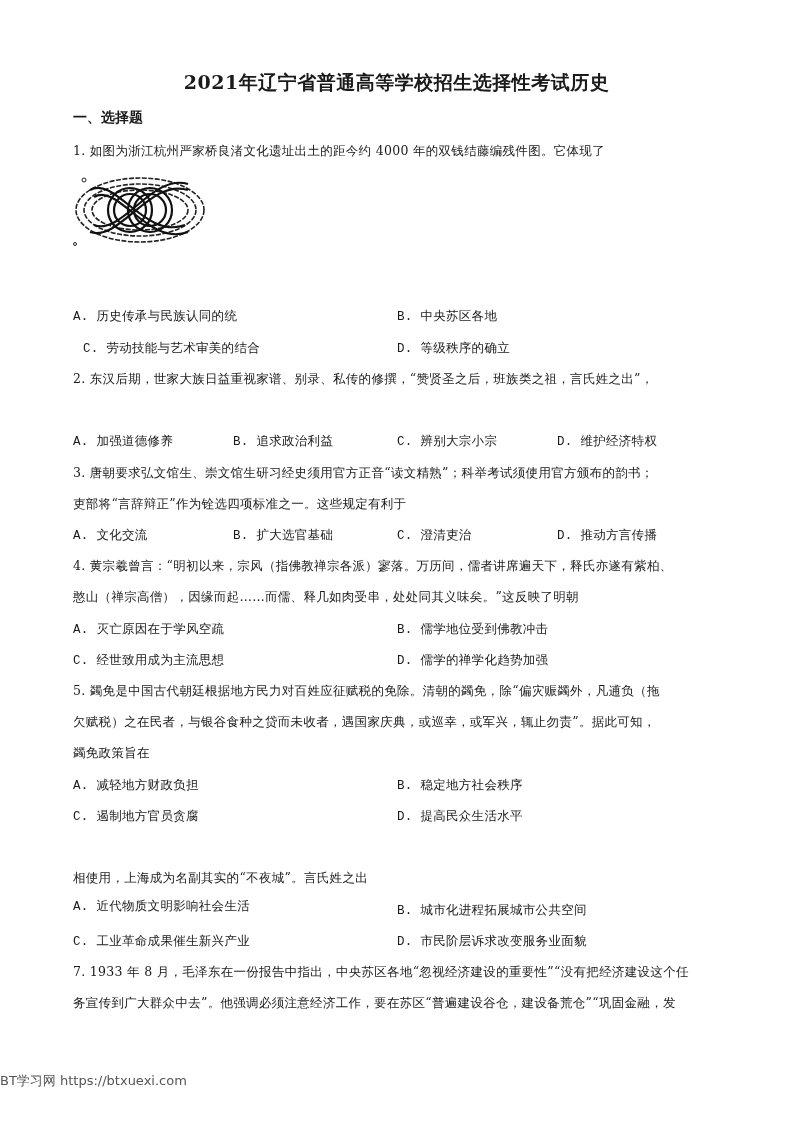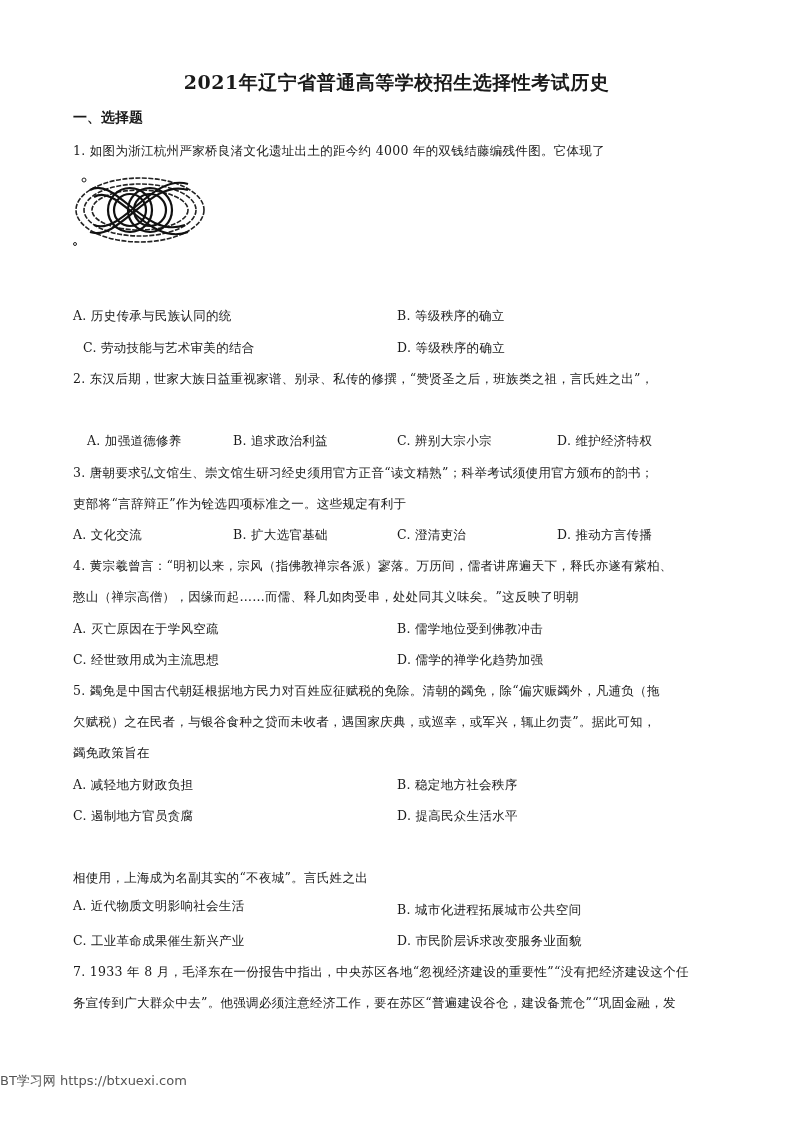--- a/index.html
+++ b/index.html
@@ -3,21 +3,21 @@
 <meta charset="utf-8">
 <style>
   html, body { margin: 0; padding: 0; background: #ffffff; }
   body { width: 793px; height: 1122px; position: relative; overflow: hidden;
          font-family: "DejaVu Serif", "Liberation Serif", serif; color: #1a1a1a; }
   .page { position: absolute; left: 0; top: 0; width: 793px; height: 1122px; }
   .title { position: absolute; top: 70px; left: 0; width: 793px; text-align: center;
            font-size: 19px; font-weight: bold; letter-spacing: 0.5px; }
   .section { position: absolute; left: 73px; top: 109px; font-size: 14px; font-weight: bold; }
   .line { position: absolute; left: 73px; font-size: 12.5px; white-space: nowrap; letter-spacing: 0.3px; }
-  .opt { position: absolute; font-size: 12.5px; white-space: nowrap; letter-spacing: 0.3px; }
+  .opt { position: absolute; font-size: 12.5px; white-space: nowrap; letter-spacing: 0.3px; font-family: Liberation Mono, monospace; }
   .figure { position: absolute; left: 70px; top: 170px; width: 140px; height: 80px; }
   .footer { position: absolute; top: 1072px; left: 0; width: 793px; text-align: left;
             font-family: "DejaVu Sans", "Liberation Sans", sans-serif; font-size: 13px; color: #555; }
 </style>
 </head>
 <body>
 
 <div class="page">
   <div class="title">2021年辽宁省普通高等学校招生选择性考试历史</div>
   <div class="section">一、选择题</div>
@@ -38,26 +38,26 @@
         <circle cx="60" cy="40" r="22"></circle>
         <circle cx="80" cy="40" r="22"></circle>
         <circle cx="60" cy="40" r="16"></circle>
         <circle cx="80" cy="40" r="16"></circle>
       </g>
       <circle cx="14" cy="10" r="2" fill="none" stroke="#222"></circle>
       <circle cx="5" cy="74" r="1.5" fill="none" stroke="#222"></circle>
     </svg>
   </div>
   <div class="opt" style="left:73px;top:308px">A. 历史传承与民族认同的统</div>
-  <div class="opt" style="left:397px;top:308px">B. 等级秩序的确立</div>
+  <div class="opt" style="left:397px;top:308px">B. 中央苏区各地</div>
   <div class="opt" style="left:83px;top:340px">C. 劳动技能与艺术审美的结合</div>
   <div class="opt" style="left:397px;top:340px">D. 等级秩序的确立</div>
 
   <div class="line" style="top:371px">2. 东汉后期，世家大族日益重视家谱、别录、私传的修撰，“赞贤圣之后，班族类之祖，言氏姓之出”，</div>
-  <div class="opt" style="left:87px;top:433px">A. 加强道德修养</div>
+  <div class="opt" style="left:73px;top:433px">A. 加强道德修养</div>
   <div class="opt" style="left:233px;top:433px">B. 追求政治利益</div>
   <div class="opt" style="left:397px;top:433px">C. 辨别大宗小宗</div>
   <div class="opt" style="left:557px;top:433px">D. 维护经济特权</div>
 
   <div class="line" style="top:465px">3. 唐朝要求弘文馆生、崇文馆生研习经史须用官方正音“读文精熟”；科举考试须使用官方颁布的韵书；</div>
   <div class="line" style="top:496px">吏部将“言辞辩正”作为铨选四项标准之一。这些规定有利于</div>
   <div class="opt" style="left:73px;top:527px">A. 文化交流</div>
   <div class="opt" style="left:233px;top:527px">B. 扩大选官基础</div>
   <div class="opt" style="left:397px;top:527px">C. 澄清吏治</div>
   <div class="opt" style="left:557px;top:527px">D. 推动方言传播</div>

